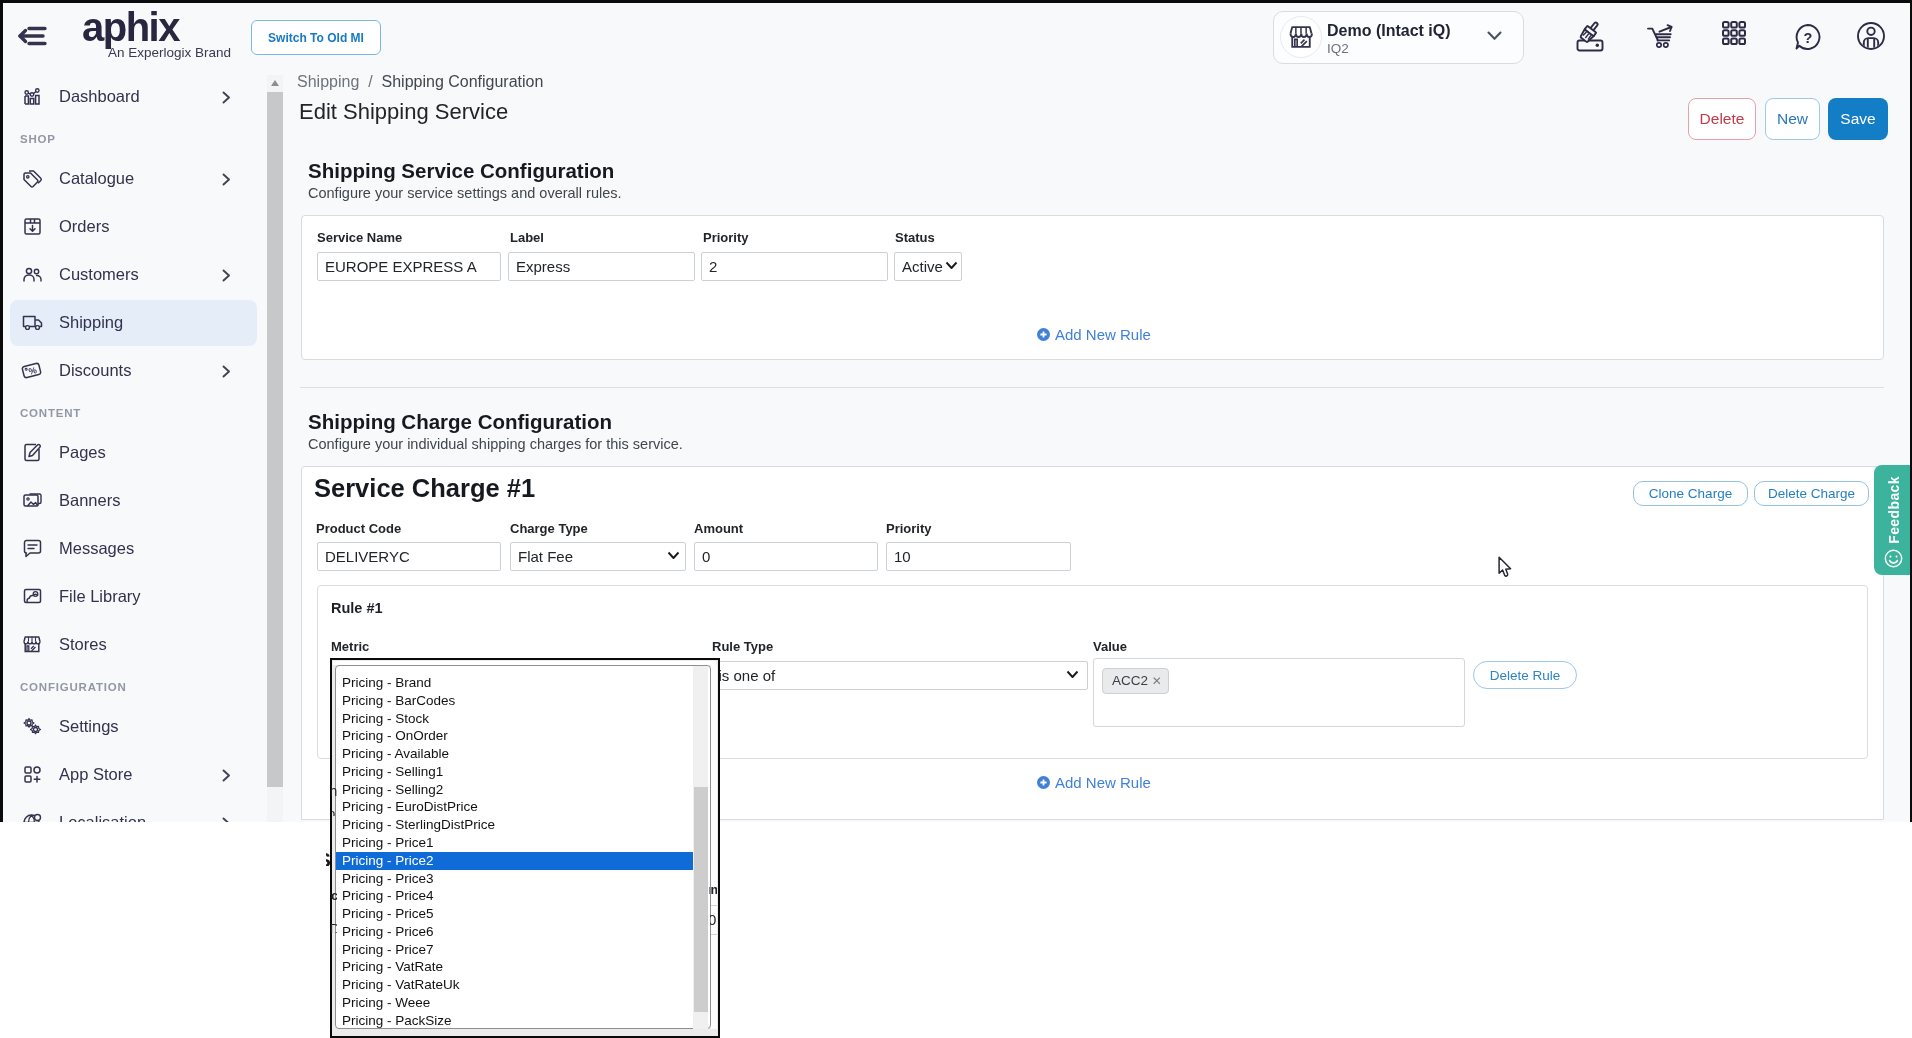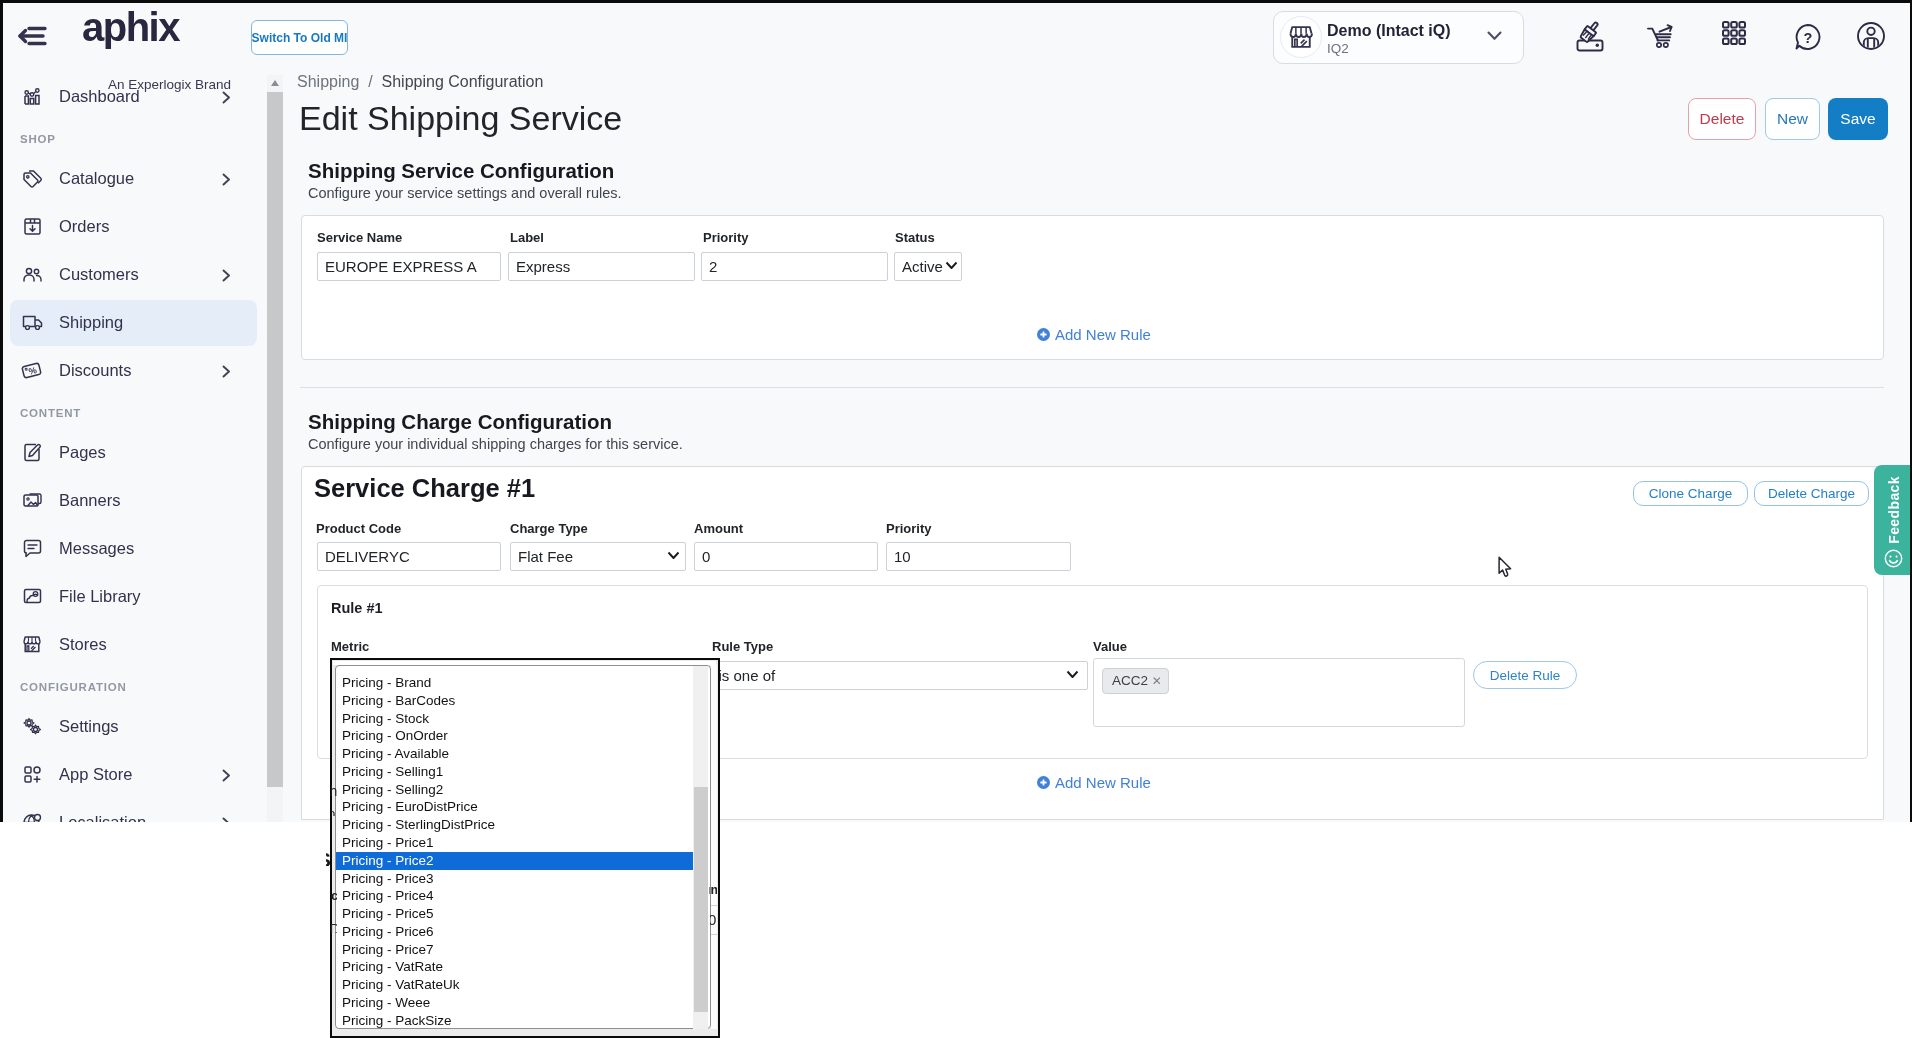--- a/index.html
+++ b/index.html
@@ -22,22 +22,22 @@
 </head>
 <body>
 <div id="root">
 <div id="app">
 <svg class="abs" style="left:17px;top:25px" width="30" height="22" viewBox="0 0 30 22" fill="none">
         <path d="M12 3.5H28M12 18.5H28" stroke="#33334f" stroke-width="3.4" stroke-linecap="round"></path>
         <path d="M3 11H26" stroke="#33334f" stroke-width="3.4" stroke-linecap="round"></path>
         <path d="M8.5 5.5 L3 11 L8.5 16.5" stroke="#33334f" stroke-width="3.4" stroke-linecap="round" stroke-linejoin="round"></path>
       </svg>
 <div class="abs" style="left:82px;top:5px;font-size:40px;font-weight:800;color:#29263f;letter-spacing:-1.5px;">aphix</div>
-<div class="abs" style="left:108px;top:45px;font-size:13.5px;color:#3a3852;margin-top:32px;">An Experlogix Brand</div>
-<div class="btn" style="left:251px;top:20px;width:97px;height:35px;border:1px solid #7fb7e3;border-radius:6px;font-size:12px;font-weight:600;color:#1879c2;">Switch To Old MI</div>
+<div class="abs" style="left:108px;top:45px;font-size:13.5px;color:#3a3852;">An Experlogix Brand</div>
+<div class="btn" style="left:251px;top:20px;width:130px;height:35px;border:1px solid #7fb7e3;border-radius:6px;font-size:12px;font-weight:600;color:#1879c2;">Switch To Old MI</div>
 <div class="abs" style="left:1273px;top:11px;width:251px;height:53px;background:#fcfdfe;border:1px solid #d9dce1;border-radius:10px;"></div>
 <div class="abs" style="left:1280px;top:16px;width:42px;height:42px;background:#fff;border:1px solid #e8eaf1;border-radius:50%;"></div>
 <svg class="abs" style="left:1287px;top:23px" width="28" height="28" viewBox="0 0 24 24" fill="none">
         <path d="M3 9 L4.5 3.5 H19.5 L21 9" stroke="#34344f" stroke-width="1.6" stroke-linejoin="round"></path>
         <path d="M3 9 a2.3 3 0 0 0 4.6 0 a2.3 3 0 0 0 4.6 0 a2.3 3 0 0 0 4.6 0 a2.3 3 0 0 0 4.6 0" stroke="#34344f" stroke-width="1.6"></path>
         <path d="M7.6 3.5 V9 M12 3.5 V9 M16.4 3.5 V9" stroke="#34344f" stroke-width="1.3"></path>
         <path d="M4.5 12 V20.5 H19.5 V12" stroke="#34344f" stroke-width="1.6"></path>
         <path d="M8.7 20.5 V14 H6.7 V20.5 M12.5 20 L17 15.5 M11.8 17.5 L15 14.3" stroke="#34344f" stroke-width="1.4"></path>
       </svg>
 <div class="abs" style="left:1327px;top:22px;font-size:16px;font-weight:600;color:#212434;">Demo (Intact iQ)</div>
@@ -204,21 +204,21 @@
       </svg>
 <div class="sec-label" style="top:133px">SHOP</div>
 <div class="sec-label" style="top:407px">CONTENT</div>
 <div class="sec-label" style="top:681px">CONFIGURATION</div>
 <div class="abs" style="left:267px;top:75px;width:16px;height:747px;background:#f3f4f5;"></div>
 <div class="abs" style="left:267px;top:92px;width:16px;height:695px;background:#c7c8ca;"></div>
 <svg class="abs" style="left:271px;top:80px" width="8" height="6" viewBox="0 0 8 6" fill="none">
         <path d="M0 6 L4 0 L8 6z" fill="#8a8d92"></path>
       </svg>
 <div class="abs" style="left:297px;top:73px;font-size:16px;color:#6d747c;">Shipping&nbsp; /&nbsp; <span style="color:#41474e;">Shipping Configuration</span></div>
-<div class="abs" style="left:299px;top:99px;font-size:34px;font-weight:500;color:#21252a;">Edit Shipping Service</div>
+<div class="abs" style="left:299px;top:99px;font-size:22px;font-weight:500;color:#21252a;">Edit Shipping Service</div>
 <div class="btn" style="left:1688px;top:98px;width:68px;height:42px;border:1px solid #e4a1a8;border-radius:8px;font-size:15.5px;color:#c23a47;">Delete</div>
 <div class="btn" style="left:1765px;top:98px;width:55px;height:42px;border:1px solid #9ec9e8;border-radius:8px;font-size:15.5px;color:#2878ba;">New</div>
 <div class="btn" style="left:1828px;top:98px;width:60px;height:42px;background:#137dc5;border-radius:8px;font-size:15.5px;color:#fff;">Save</div>
 <div class="h2" style="left:308px;top:159px;">Shipping Service Configuration</div>
 <div class="sub" style="left:308px;top:185px;">Configure your service settings and overall rules.</div>
 <div class="card" style="left:301px;top:215px;width:1583px;height:145px;"></div>
 <div class="label" style="left:317px;top:230px;">Service Name</div>
 <div class="label" style="left:510px;top:230px;">Label</div>
 <div class="label" style="left:703px;top:230px;">Priority</div>
 <div class="label" style="left:895px;top:230px;">Status</div>

